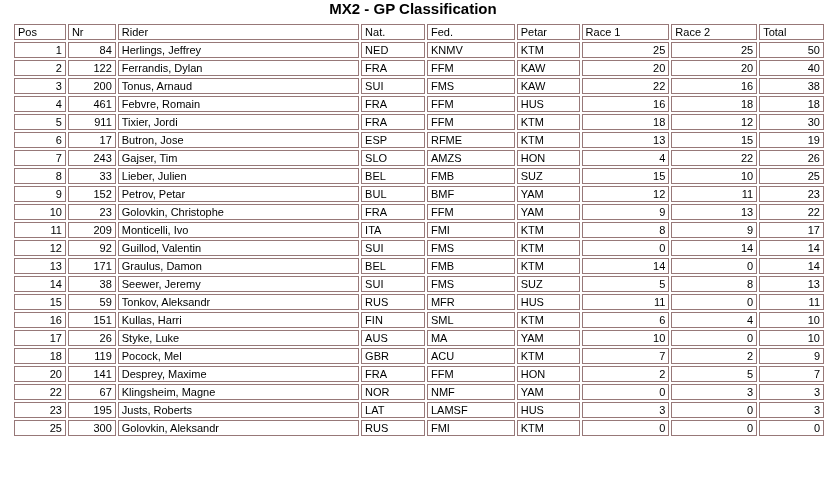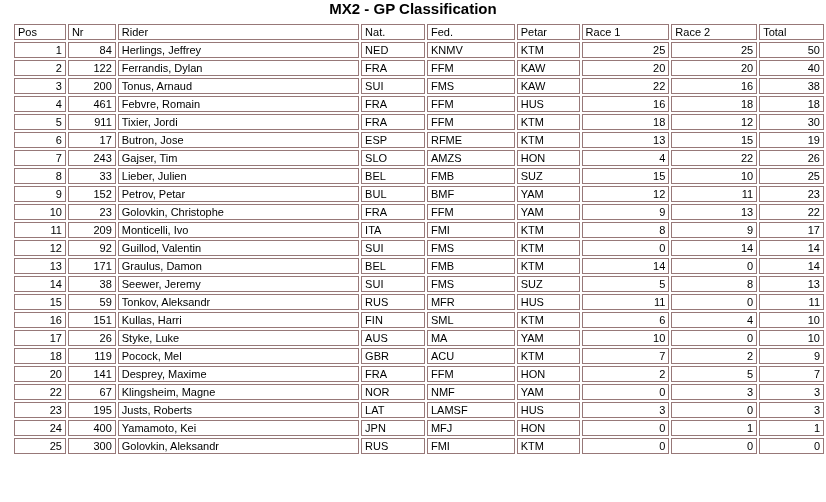--- a/index.html
+++ b/index.html
@@ -312,31 +312,20 @@
         <td class="num">195</td>
         <td>Justs, Roberts</td>
         <td>LAT</td>
         <td>LAMSF</td>
         <td>HUS</td>
         <td class="num">3</td>
         <td class="num">0</td>
         <td class="num">3</td>
       </tr>
       <tr>
-        <td class="num">24</td>
-        <td class="num">400</td>
-        <td>Yamamoto, Kei</td>
-        <td>JPN</td>
-        <td>MFJ</td>
-        <td>HON</td>
-        <td class="num">0</td>
-        <td class="num">1</td>
-        <td class="num">1</td>
-      </tr>
-      <tr>
         <td class="num">25</td>
         <td class="num">300</td>
         <td>Golovkin, Aleksandr</td>
         <td>RUS</td>
         <td>FMI</td>
         <td>KTM</td>
         <td class="num">0</td>
         <td class="num">0</td>
         <td class="num">0</td>
       </tr>

